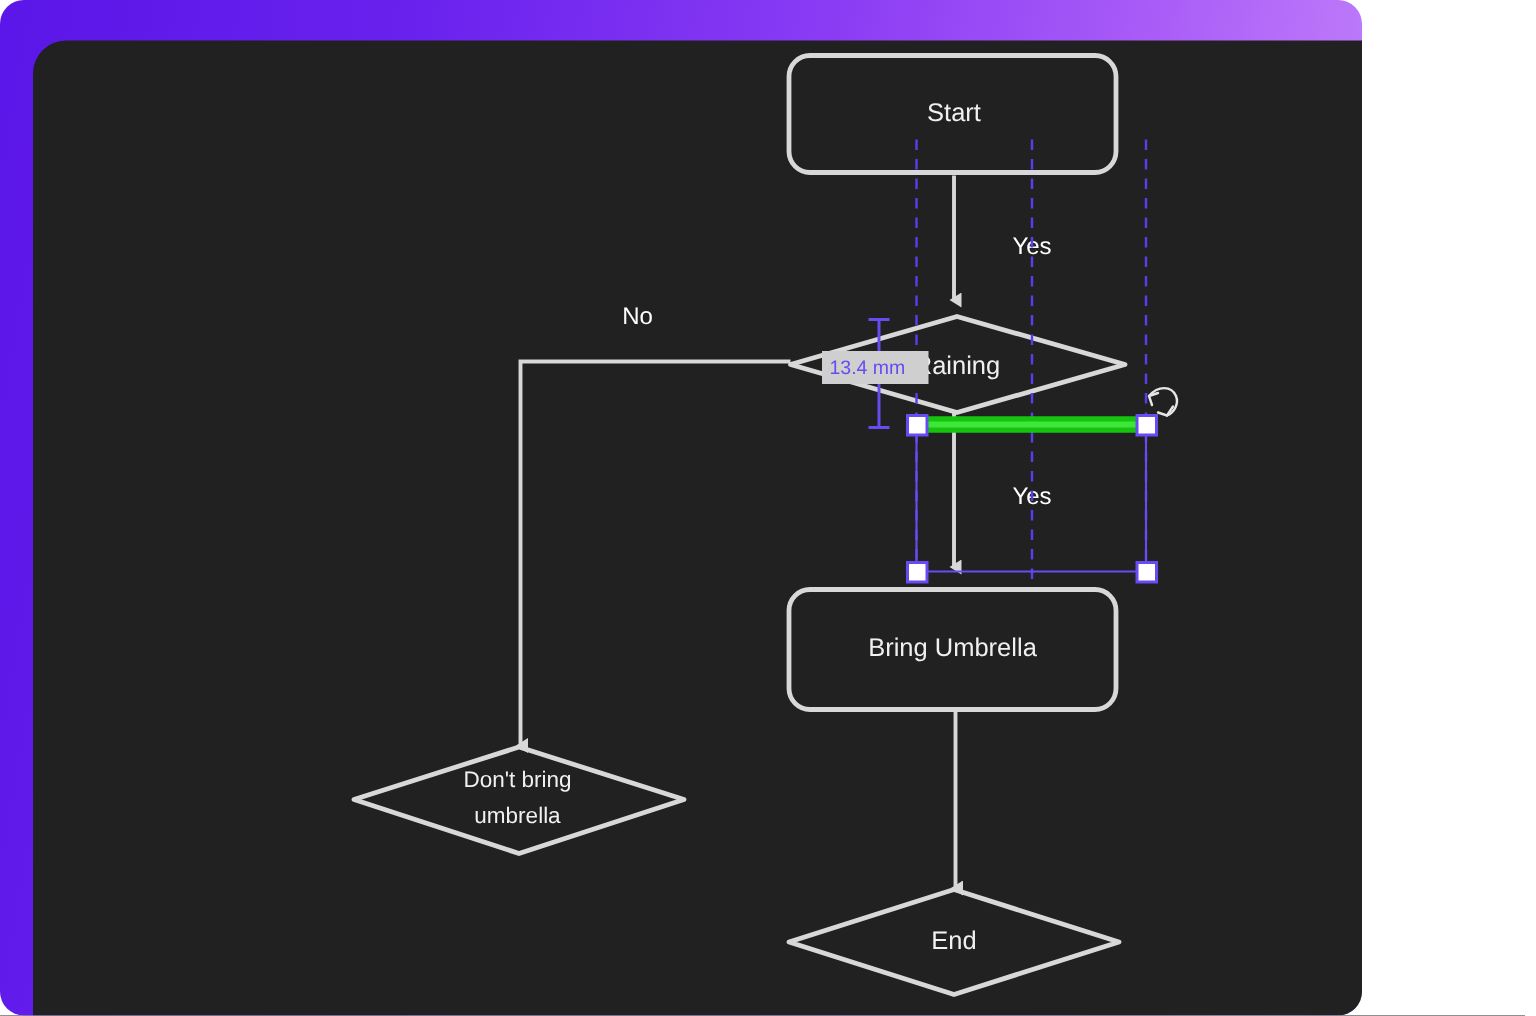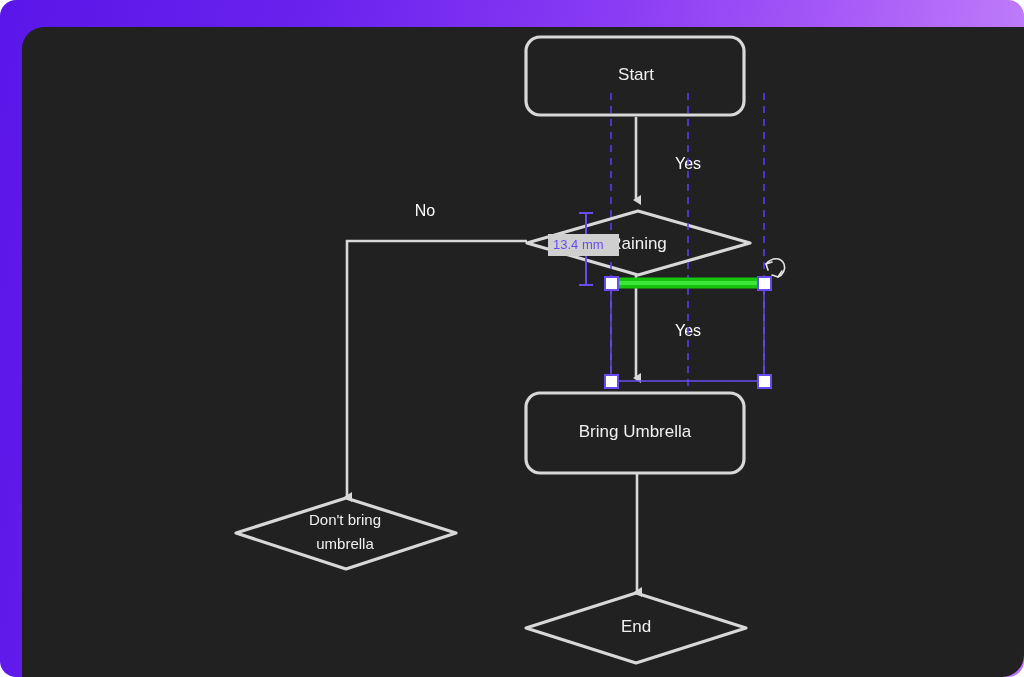--- a/index.html
+++ b/index.html
@@ -3,24 +3,25 @@
 <meta charset="utf-8">
 <style>
   html, body {
     margin: 0; padding: 0;
     width: 1024px; height: 677px;
     overflow: hidden;
     font-family: "Liberation Sans", sans-serif;
   }
   #app {
     position: relative;
-    width: 1024px; height: 677px;
+    width: 892px; height: 677px;
     background: linear-gradient(100deg, #5a16e8 0%, #6a22ee 28%, #8b3df4 55%, #a95cf7 75%, #c07ffa 92%, #b86ff8 100%);
     border-radius: 16px;
     overflow: hidden;
+    padding-left: 16px;
   }
   #canvas {
     position: absolute;
     left: 22px; top: 27px;
     right: 0; bottom: 0;
     width: 1002px; height: 650px;
     background: #212121;
     border-top-left-radius: 22px;
     border-bottom-right-radius: 22px;
     overflow: hidden;

